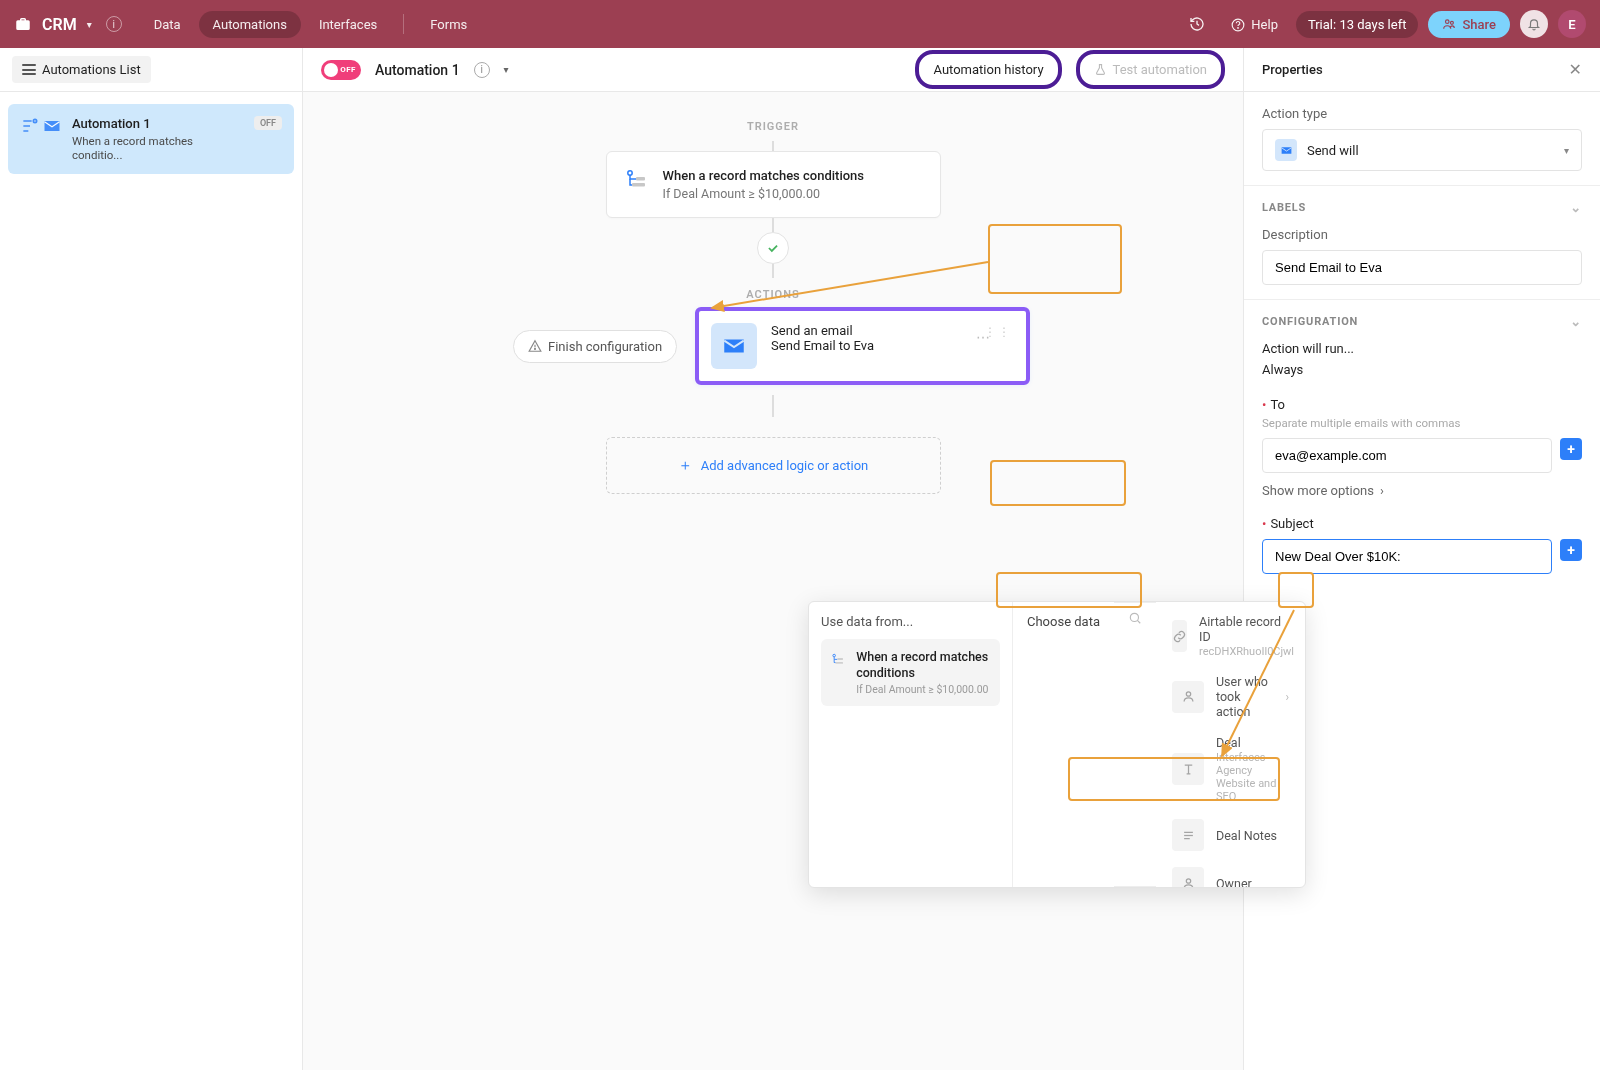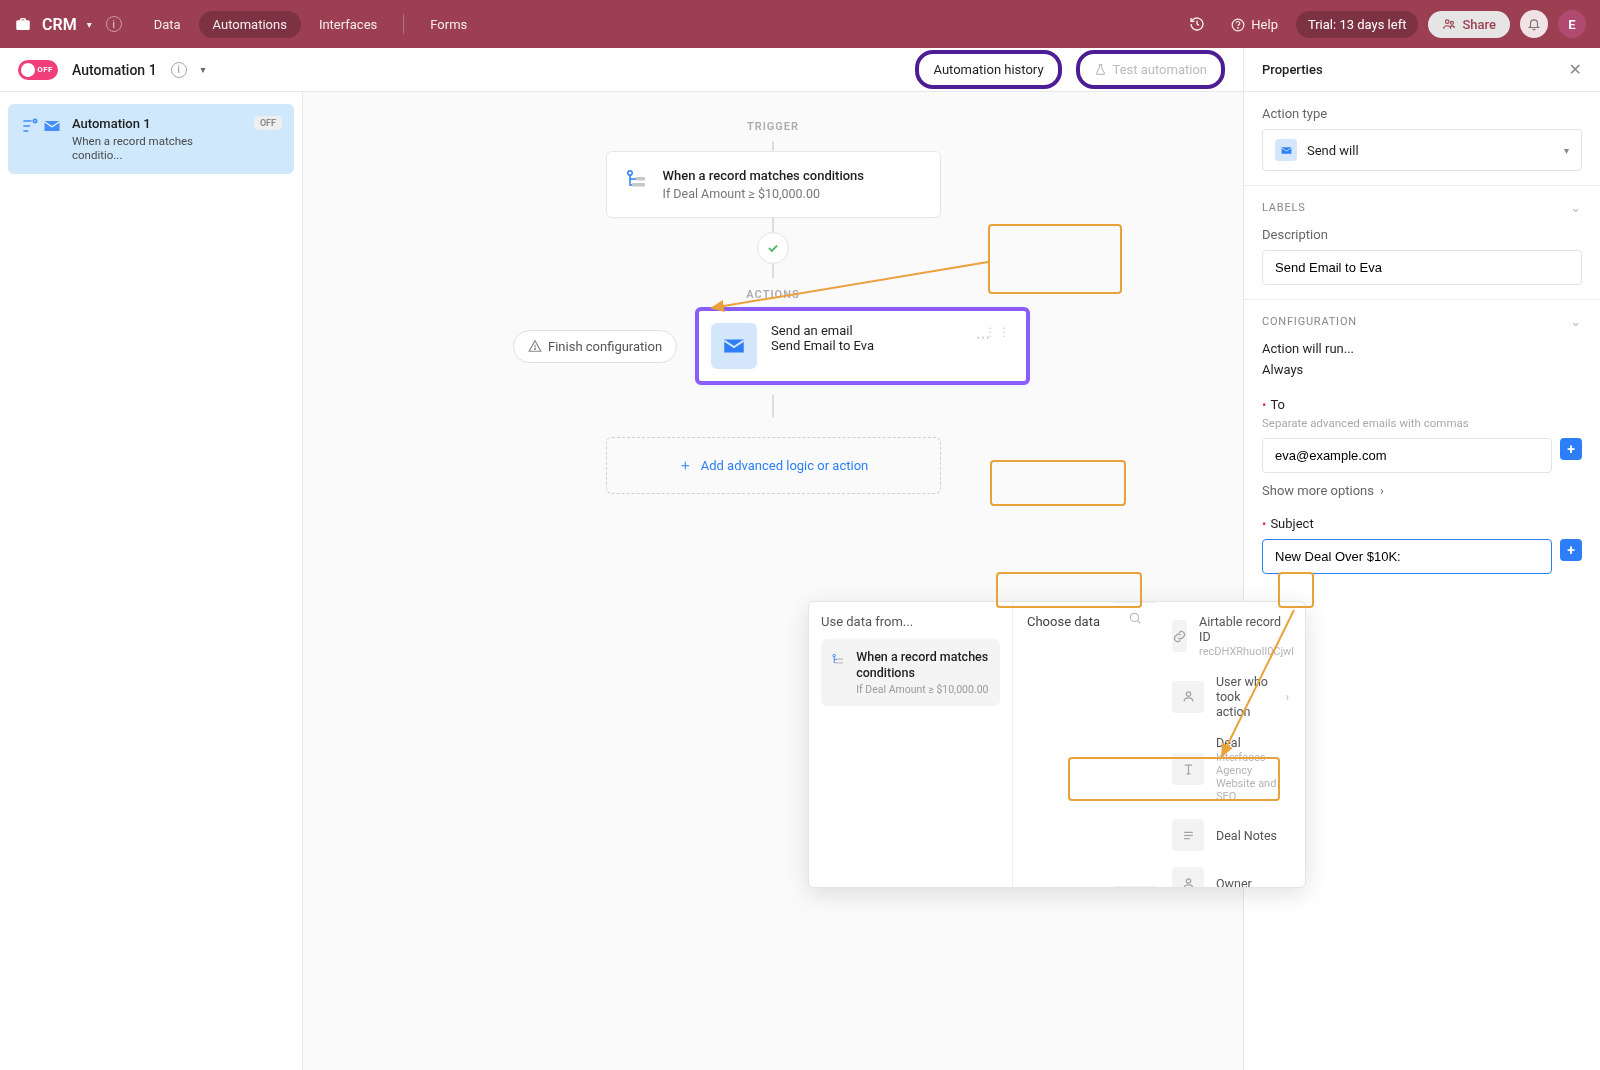--- a/index.html
+++ b/index.html
@@ -13,21 +13,21 @@
   .topbar .brand .caret { font-size: 10px; opacity: .9; }
   .topbar .brand .info { width:16px; height:16px; border:1px solid rgba(255,255,255,.6); border-radius:50%; display:flex; align-items:center; justify-content:center; font-size:10px; margin-left:4px; opacity:.8;}
   .topnav { display:flex; align-items:center; gap:4px; }
   .topnav .item { padding:6px 14px; border-radius:14px; font-size:13px; cursor:pointer; opacity:.9; }
   .topnav .item.active { background: rgba(0,0,0,.22); }
   .topnav .divider { width:1px; height:20px; background:rgba(255,255,255,.25); margin:0 8px;}
   .topbar .spacer { flex:1; }
   .topright { display:flex; align-items:center; gap:10px; }
   .topright .plain { display:flex; align-items:flex-end; gap:6px; font-size:13px; opacity:.92; cursor:pointer; padding:6px 8px;}
   .topright .trial { background: rgba(0,0,0,.2); padding:6px 12px; border-radius:14px; font-size:13px;}
-  .topright .share { background:#e5e5e5; color:#9c3f52; padding:6px 14px; border-radius:16px; font-size:13px; display:flex; align-items:center; gap:6px; font-weight:500;}
+  .topright .share { background:#7dd3fc; color:#9c3f52; padding:6px 14px; border-radius:16px; font-size:13px; display:flex; align-items:center; gap:6px; font-weight:500;}
   .topright .circle { width:28px; height:28px; border-radius:50%; background:rgba(255,255,255,.85); display:flex; align-items:center; justify-content:center;}
   .topright .avatar { width:28px; height:28px; border-radius:50%; background:#b14a6f; color:#fff; display:flex; align-items:center; justify-content:center; font-size:13px; font-weight:600;}
 
   
   .row2 { height:44px; border-bottom:1px solid #e8e8e8; display:flex; }
   .leftcol-head { width:303px; display:flex; align-items:center; padding:0 12px; gap:10px; border-right:1px solid #e8e8e8;}
   .chip { background:#f2f2f2; border-radius:4px; padding:6px 10px; display:flex; align-items:center; gap:6px; font-size:13px; cursor:pointer;}
   .mid-head { flex:1; display:flex; align-items:center; padding:0 18px; gap:14px; border-right:1px solid #e8e8e8;}
   .mid-head .toggle-off { width:40px; height:20px; border-radius:10px; background:#f03e7a; position:relative; display:flex; align-items:center;}
   .mid-head .toggle-off .knob{ width:14px; height:14px; background:#fff; border-radius:50%; position:absolute; left:3px;}
@@ -64,21 +64,21 @@
   .emailnode .dots{position:absolute;right:36px;top:18px;color:#bbb;font-size:14px;}
   .emailnode .drag{position:absolute;right:14px;top:14px;color:#ccc;font-size:12px;letter-spacing:2px;}
   .emailic{width:46px;height:46px;border-radius:6px;background:#d3e6fb;display:flex;align-items:center;justify-content:center;}
   .addbox{border:1px dashed #cfcfcf; border-radius:6px; width:335px; margin:20px auto 0; padding:18px; text-align:center; color:#2d7ff9; font-size:13px; display:flex; align-items:center; justify-content:center; gap:8px;}
 
   .props{width:356px; background:#fff; overflow:hidden; position:relative;}
   .props .section{padding:14px 18px; border-bottom:1px solid #eee;}
   .props .lbl-sm{color:#666; font-size:13px; margin-bottom:8px;}
   .props .selectish{border:1px solid #e3e3e3; border-radius:4px; padding:9px 12px; display:flex; align-items:center; gap:10px; font-size:13px;}
   .props .selectish .carrow{margin-left:auto;color:#888;font-size:10px;}
-  .props .section-title{text-transform:uppercase;letter-spacing:.8px;font-size:11px;color:#888;font-weight:400;display:flex;align-items:center;}
+  .props .section-title{text-transform:uppercase;letter-spacing:.8px;font-size:11px;color:#888;font-weight:700;display:flex;align-items:center;}
   .props .section-title .carrow{margin-left:auto;color:#bbb;font-size:13px;}
   .props .inputish{border:1px solid #e3e3e3;border-radius:4px;padding:9px 12px;font-size:13px;width:100%;}
   .props .req{color:#d9384e;margin-right:4px;}
   .props .help{color:#a9a9a9;font-size:11.5px;margin-top:4px;}
   .props .row-plus{display:flex;align-items:flex-start;gap:8px;}
   .props .plusbtn{width:22px;height:22px;border-radius:4px;background:#2d7ff9;color:#fff;display:flex;align-items:center;justify-content:center;font-size:14px;font-weight:700;cursor:pointer;}
   .props .link{color:#666;font-size:13px;display:flex;align-items:center;gap:6px;cursor:pointer;margin-top:10px;}
 
   
   .hl{position:absolute;border:2px solid #e9a13b;border-radius:4px;pointer-events:none;}
@@ -158,20 +158,30 @@
       <svg width="14" height="14" viewBox="0 0 24 24" fill="none" stroke="#7a7a7a" stroke-width="2">
           <path d="M18 16v-5a6 6 0 1 0-12 0v5l-2 2h16z"></path>
           <path d="M10 20a2 2 0 0 0 4 0"></path>
         </svg>
     </div>
     <div class="avatar">E</div>
   </div>
 </div>
 
 <div class="row2">
+  <div class="leftcol-head">
+    <div class="chip">
+      <span class="hamburger">
+          <span></span>
+          <span></span>
+          <span></span>
+        </span>
+      <span>Automations List</span>
+    </div>
+  </div>
   <div class="mid-head">
     <div class="toggle-off">
       <span class="knob"></span>
       <span class="lbl">OFF</span>
     </div>
     <span class="title">Automation 1</span>
     <span class="info2">i</span>
     <span class="caret2">▾</span>
     <div class="sp"></div>
     <div class="pillbtn">
@@ -299,21 +309,21 @@
 
     <div class="section" style="border-bottom:none;">
       <div class="section-title">
         <span>CONFIGURATION</span>
           <span class="carrow">⌄</span>
       </div>
       <div style="margin-top:12px;font-size:13px;">Action will run...</div>
       <div style="margin-top:6px;font-size:13px;" class="muted-ish">Always</div>
 
       <div style="margin-top:20px;font-size:13px;"><span class="req">•</span><span>To</span></div>
-      <div class="help">Separate advanced emails with commas</div>
+      <div class="help">Separate multiple emails with commas</div>
       <div class="row-plus" style="margin-top:8px;">
         <input class="inputish" style="flex: 1 1 0%;" value="eva@example.com">
         <div class="plusbtn">+</div>
       </div>
 
       <div class="link">
         <span>Show more options</span>
         <span>›</span>
       </div>
 

